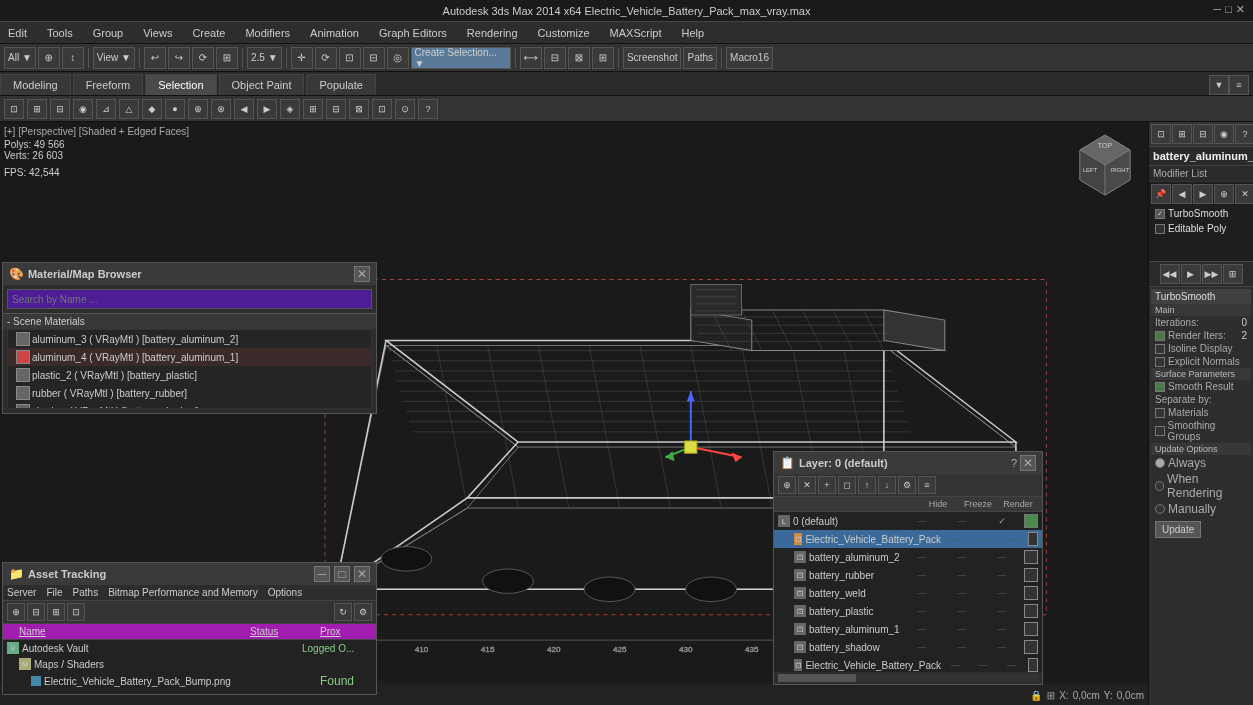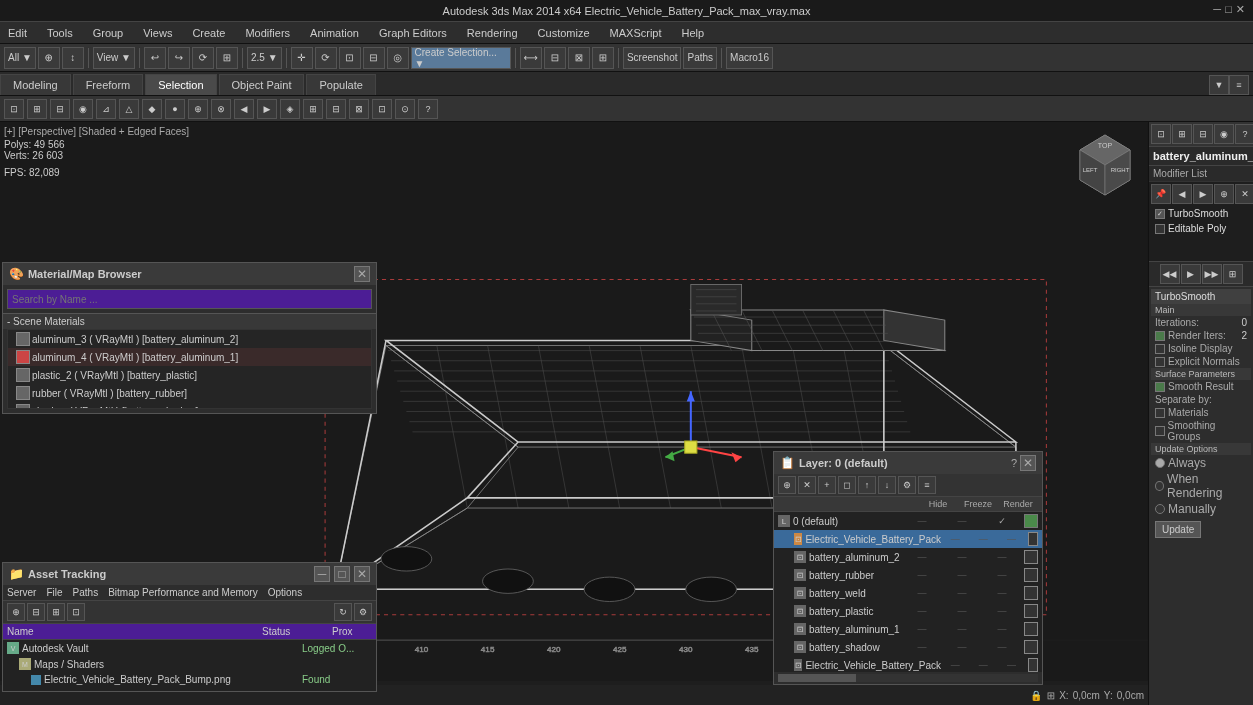--- a/index.html
+++ b/index.html
@@ -65,21 +65,21 @@
     .mat-icon.colored { background: #c44; }
     #mat-list { max-height: 80px; overflow-y: auto; background: #252525; border: 1px solid #333; margin: 0 4px 4px 4px; }
     
     
     #asset-tracking { position: absolute; top: 440px; left: 2px; width: 375px; background: #2d2d2d; border: 1px solid #555; z-index: 10; }
     #asset-header { background: #3a3a3a; display: flex; align-items: center; justify-content: space-between; padding: 3px 6px; cursor: move; }
     .asset-menu-bar { background: #2d2d2d; display: flex; align-items: flex-end; padding: 2px 4px; gap: 10px; font-size: 10px; border-bottom: 1px solid #444; }
     .asset-menu-item { color: #ccc; cursor: pointer; }
     .asset-toolbar { background: #333; display: flex; align-items: center; padding: 2px 4px; gap: 2px; border-bottom: 1px solid #444; }
     .asset-btn { background: #3a3a3a; border: 1px solid #555; width: 18px; height: 18px; display: flex; align-items: center; justify-content: center; cursor: pointer; color: #ccc; font-size: 9px; }
-    .asset-table-header { display: flex; background: #4c1d95; padding: 2px 4px; font-size: 10px; color: #ccc; border-bottom: 1px solid #444; }
+    .asset-table-header { display: flex; background: #a21caf; padding: 2px 16px; font-size: 10px; color: #ccc; border-bottom: 1px solid #444; text-decoration: underline; }
     .asset-col-name { flex: 1; }
     .asset-col-status { width: 70px; }
     .asset-col-proxy { width: 40px; }
     .asset-row { display: flex; align-items: center; padding: 2px 4px; font-size: 10px; cursor: pointer; }
     .asset-row.indent1 { padding-left: 16px; }
     .asset-row.indent2 { padding-left: 28px; }
     .asset-file-icon { width: 12px; height: 12px; background: #6a8; display: flex; align-items: center; justify-content: center; font-size: 7px; margin-right: 3px; }
     
     
     #layers-panel { position: absolute; bottom: 20px; right: 105px; width: 270px; background: #2d2d2d; border: 1px solid #555; z-index: 10; }
@@ -324,21 +324,21 @@
         <div class="vp-stat">
           <span>Polys:</span>
           <span>49 566</span>
         </div>
         <div class="vp-stat">
           <span>Verts:</span>
           <span>26 603</span>
         </div>
         <div class="vp-fps">
           <span>FPS:</span>
-          <span>82,089</span>
+          <span>42,544</span>
         </div>
       </div>
     </div>
 
     <div class="nav-cube">
       <svg viewBox="0 0 70 70" xmlns="http://www.w3.org/2000/svg">
         <polygon points="35,5 60,20 60,50 35,65 10,50 10,20" fill="#555" stroke="#888" stroke-width="1"></polygon>
         <polygon points="35,5 60,20 35,35 10,20" fill="#666" stroke="#888" stroke-width="0.5"></polygon>
         <polygon points="10,20 35,35 35,65 10,50" fill="#444" stroke="#888" stroke-width="0.5"></polygon>
         <polygon points="60,20 35,35 35,65 60,50" fill="#4a4a4a" stroke="#888" stroke-width="0.5"></polygon>
@@ -427,21 +427,21 @@
           <span style="width:70px;font-size:10px;color:#8c8;">Logged O...</span>
         </div>
         <div class="asset-row indent1">
           <div style="width:12px;height:12px;background:#aa7;display:flex;align-items:center;justify-content:center;font-size:7px;margin-right:3px;flex-shrink:0;">M</div>
           <span style="flex:1;font-size:10px;">Maps / Shaders</span>
           <span style="width:70px;font-size:10px;"></span>
         </div>
         <div class="asset-row indent2">
           <div style="width:10px;height:10px;background:#48a;margin-right:3px;flex-shrink:0;"></div>
           <span style="flex:1;font-size:10px;">Electric_Vehicle_Battery_Pack_Bump.png</span>
-          <span style="width:70px;font-size:10px;color:#8c8;">Found</span>
+          <span style="width:70px;font-size:12px;color:#8c8;text-align:center;">Found</span>
         </div>
         <div class="asset-row indent2">
           
           
           
         </div>
 
       </div>
 
     </div>

